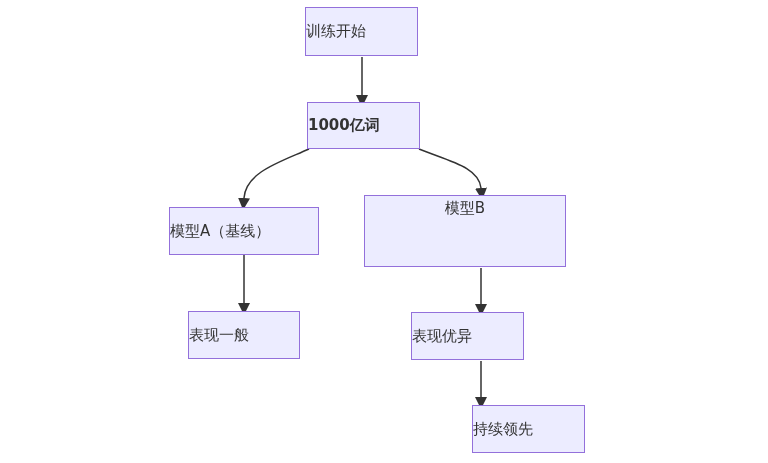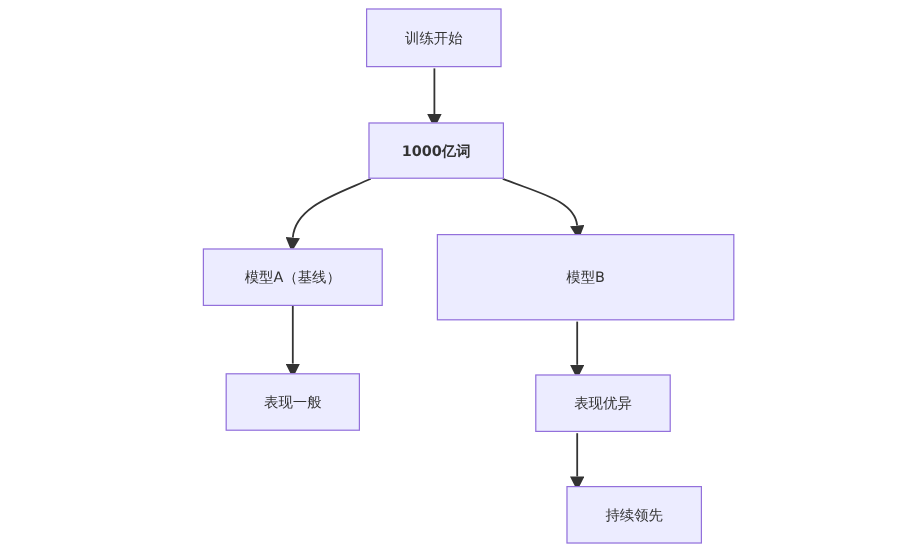--- a/index.html
+++ b/index.html
@@ -21,37 +21,36 @@
     top: 0;
     width: 768px;
     height: 463px;
   }
   .node {
     position: absolute;
     box-sizing: border-box;
     background: #ECECFF;
     border: 1px solid #9370DB;
     color: #333333;
-    font-size: 12px;
+    font-size: 15px;
     display: flex;
     align-items: center;
-    justify-content: center;
     text-align: center;
     line-height: 1.5;
   }
   .node.two-line {
     flex-direction: column;
     line-height: 24px;
   }
   #n-start    { left: 305px; top: 7px;   width: 113px; height: 49px; }
   #n-corpus   { left: 307px; top: 102px; width: 113px; height: 47px; font-weight: bold; }
   #n-model-a  { left: 169px; top: 207px; width: 150px; height: 48px; }
-  #n-model-b  { left: 364px; top: 195px; width: 248px; height: 72px; gap: 12px; }
+  #n-model-b  { left: 364px; top: 195px; width: 202px; height: 72px; gap: 12px; }
   #n-result-a { left: 188px; top: 311px; width: 112px; height: 48px; }
-  #n-result-b { left: 446px; top: 312px; width: 113px; height: 48px; }
+  #n-result-b { left: 411px; top: 312px; width: 113px; height: 48px; }
   #n-final    { left: 425px; top: 405px; width: 113px; height: 48px; margin-left: 47px; }
   .edge {
     stroke: #333333;
     stroke-width: 1.5;
     fill: none;
   }
 </style>
 </head>
 <body>
 

